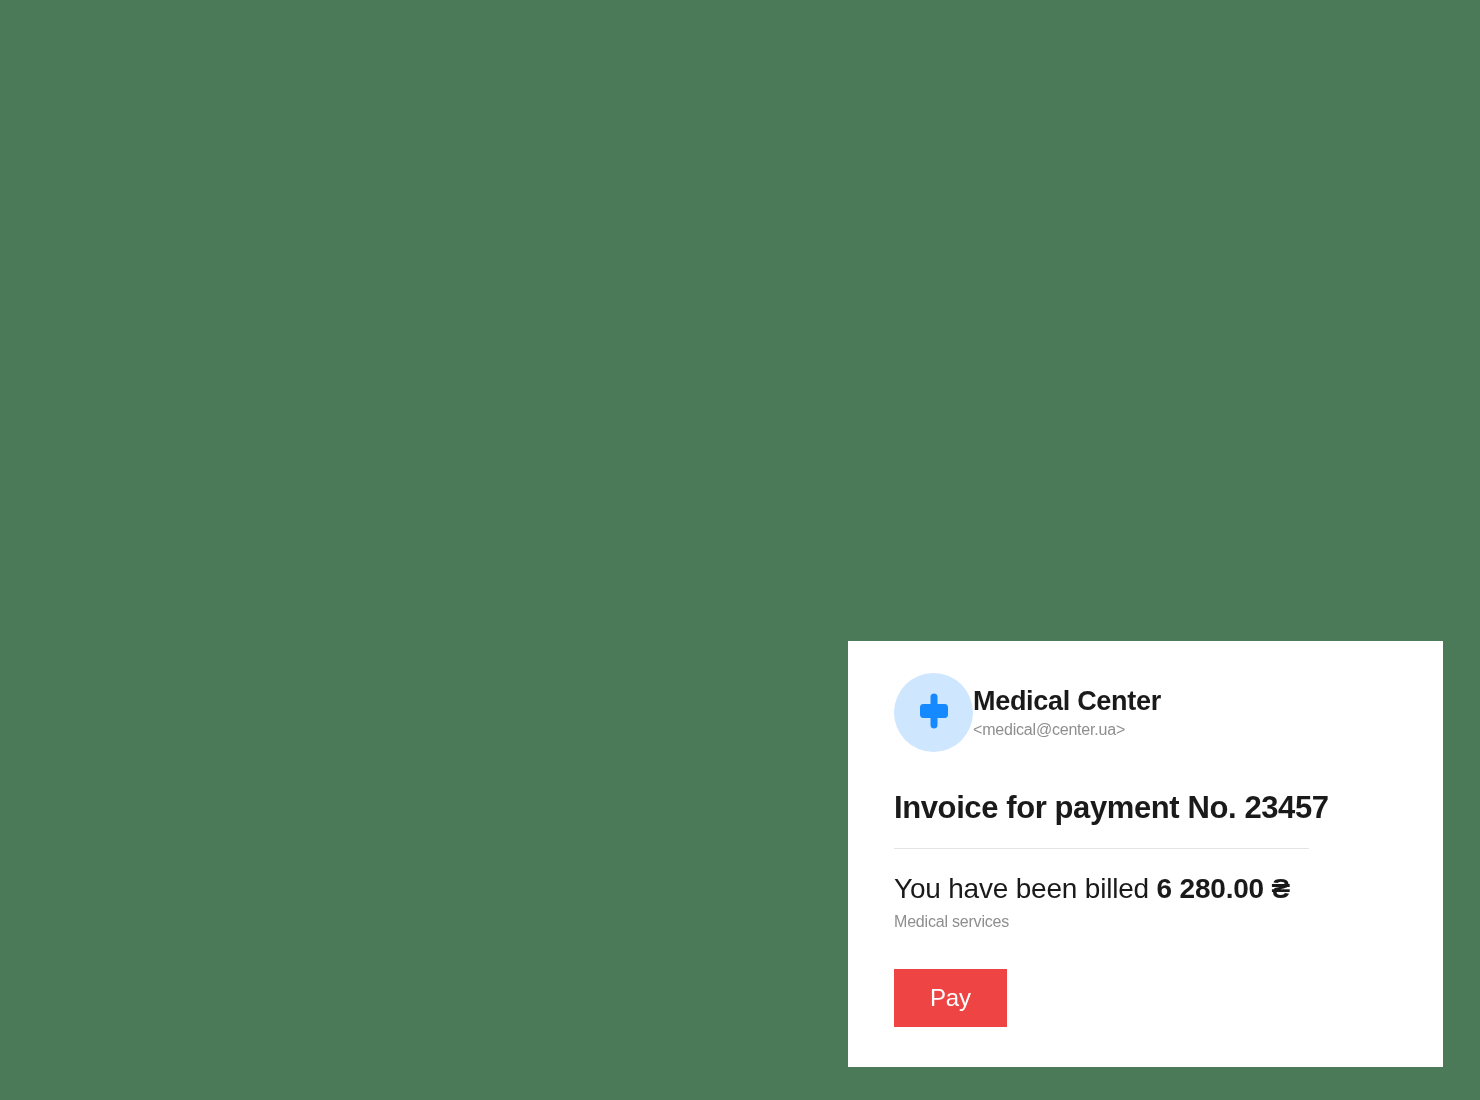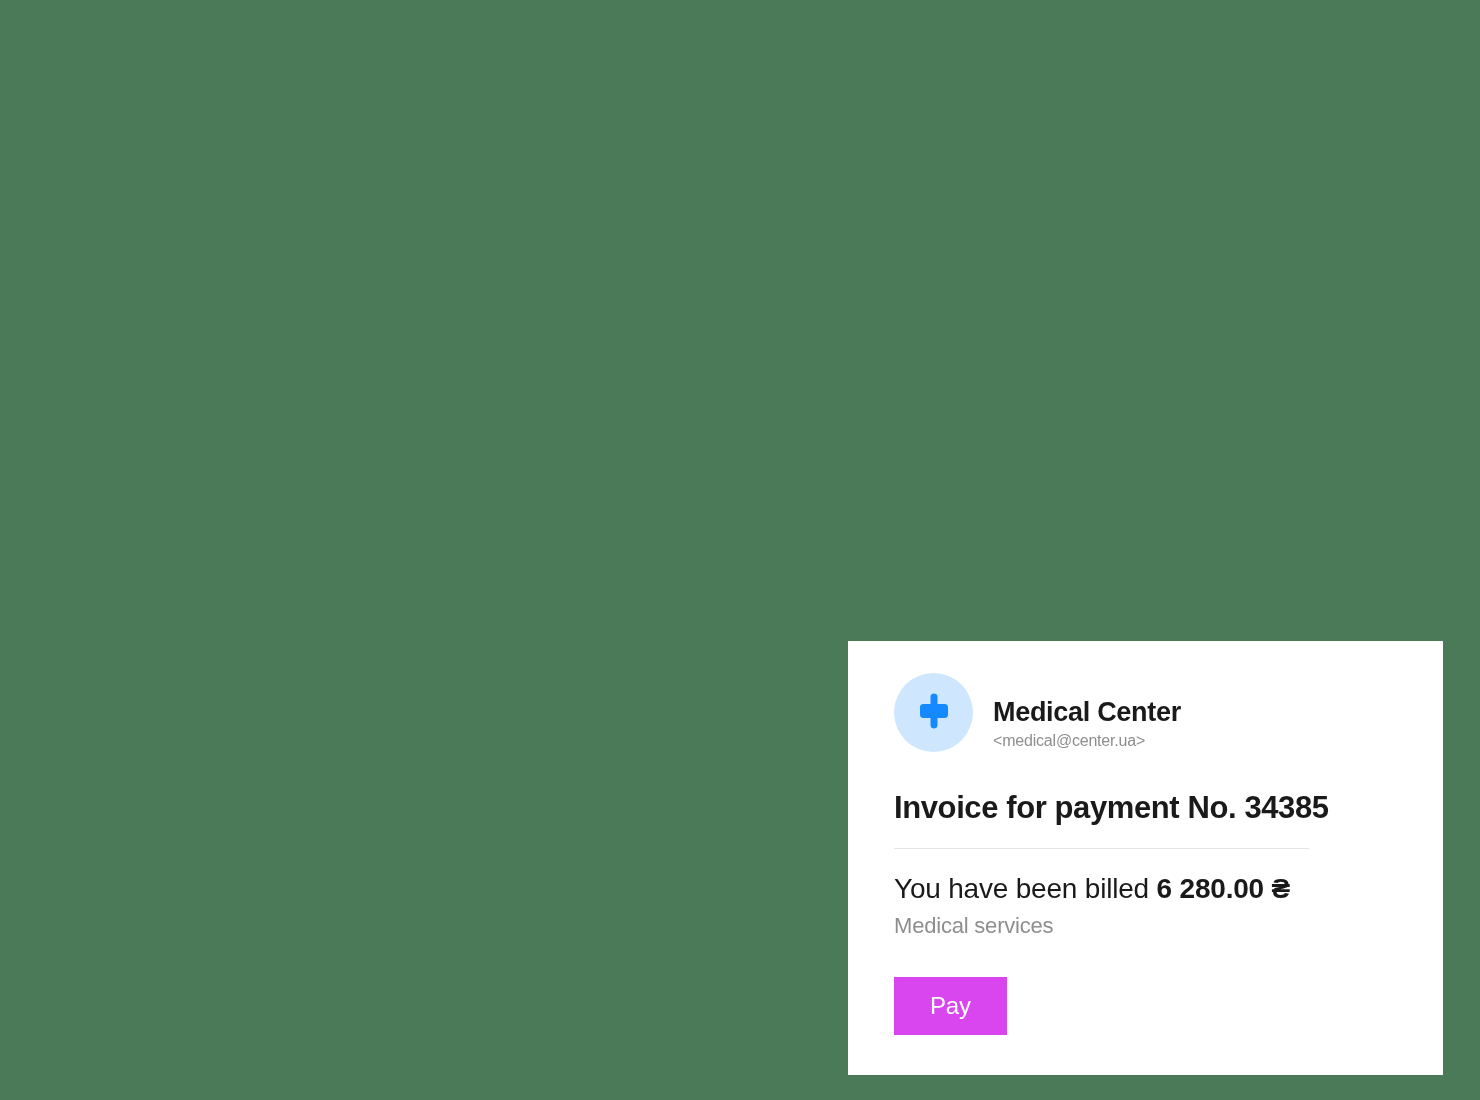--- a/index.html
+++ b/index.html
@@ -18,22 +18,21 @@
     .invoice-card {
       position: absolute;
       left: 848px;
       top: 641px;
       width: 595px;
       background-color: #ffffff;
       padding: 32px 46px 40px 46px;
     }
     .sender-row {
       display: flex;
-      align-items: flex-end;
-      gap: 20px;
+      align-items: center;
       margin-bottom: 38px;
     }
     .avatar {
       width: 79px;
       height: 79px;
       border-radius: 50%;
       background-color: #cfe6ff;
       display: flex;
       align-items: center;
       justify-content: center;
@@ -76,27 +75,27 @@
     .billed-line {
       font-size: 28px;
       color: #1a1a1a;
       letter-spacing: -0.2px;
       margin-bottom: 8px;
     }
     .billed-amount {
       font-weight: 700;
     }
     .service-desc {
-      font-size: 22px;
+      font-size: 16px;
       color: #8e8e8e;
       letter-spacing: -0.2px;
       margin-bottom: 38px;
     }
     .pay-button {
-      background-color: #d946ef;
+      background-color: #ef4444;
       color: #ffffff;
       border: none;
       font-size: 24px;
       font-weight: 400;
       padding: 15px 36px;
       cursor: pointer;
       font-family: inherit;
       letter-spacing: -0.2px;
     }
   </style>
@@ -111,21 +110,21 @@
           <path d="M12 2 C11 2 10 2.5 10 4 L10 8 L6 8 C4.5 8 4 9 4 10 L4 14 C4 15 4.5 16 6 16 L10 16 L10 20 C10 21.5 11 22 12 22 C13 22 14 21.5 14 20 L14 16 L18 16 C19.5 16 20 15 20 14 L20 10 C20 9 19.5 8 18 8 L14 8 L14 4 C14 2.5 13 2 12 2 Z"></path>
         </svg>
       </span>
     </div>
     <div class="sender-text">
       <div class="sender-name">Medical Center</div>
       <div class="sender-email">&lt;medical@center.ua&gt;</div>
     </div>
   </div>
 
-  <div class="invoice-title">Invoice for payment No. 34385</div>
+  <div class="invoice-title">Invoice for payment No. 23457</div>
 
   <div class="divider"></div>
 
   <div class="billed-line">
     <span>You have been billed </span><span class="billed-amount">6 280.00 ₴</span>
   </div>
 
   <div class="service-desc">Medical services</div>
 
   <button class="pay-button">Pay</button>

